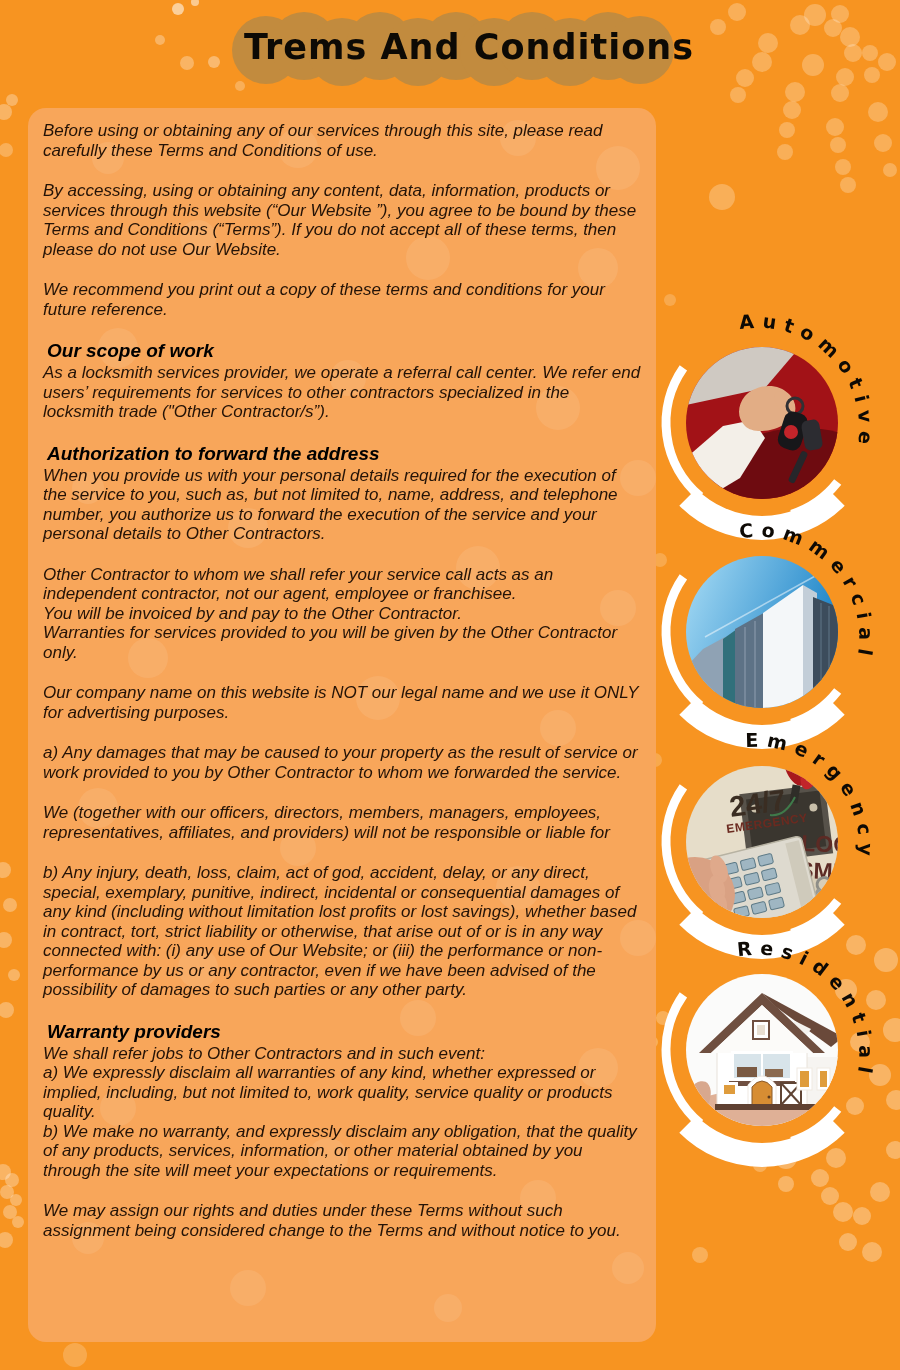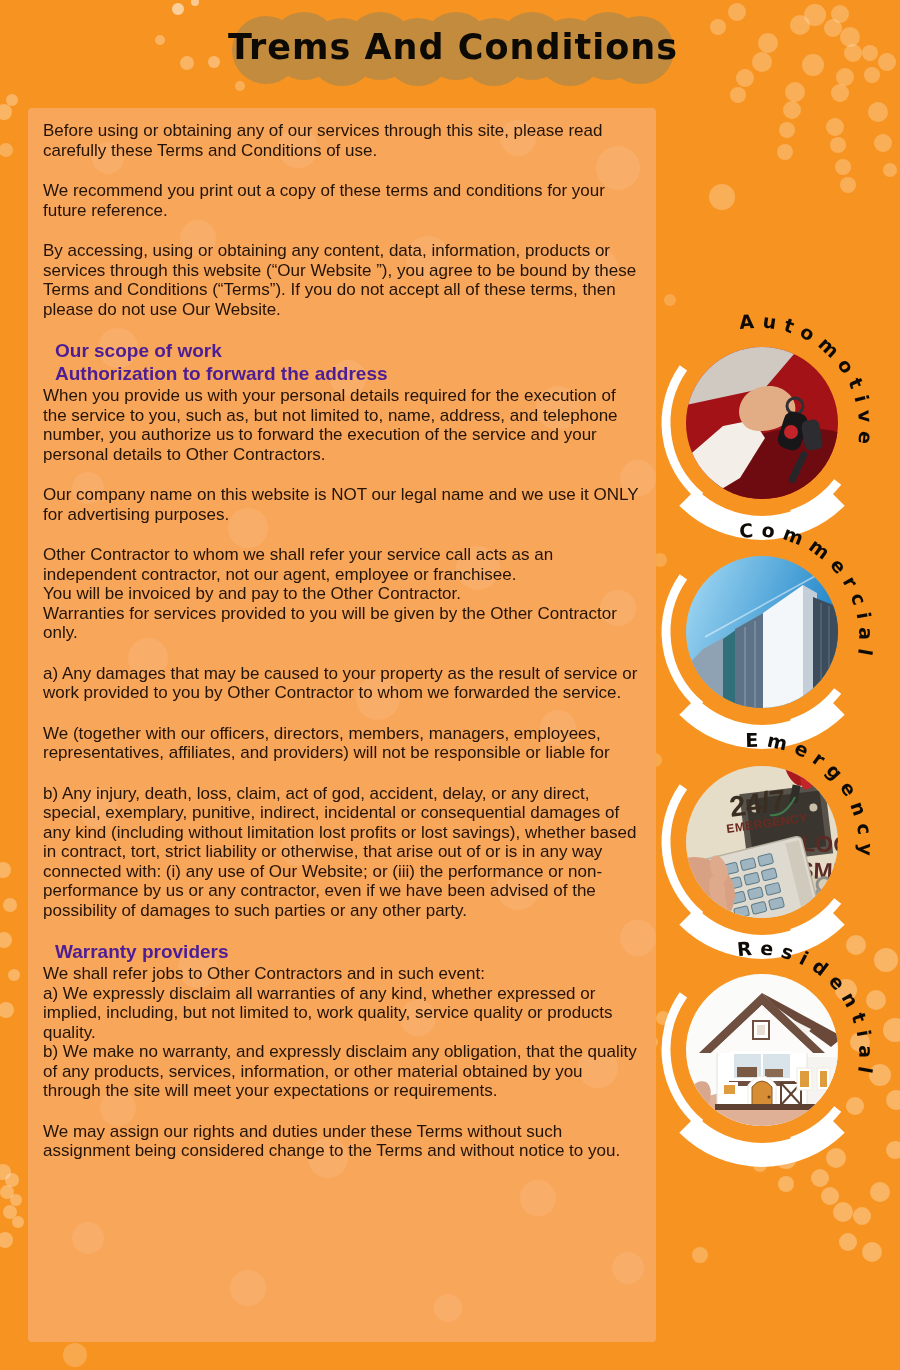--- a/index.html
+++ b/index.html
@@ -8,40 +8,40 @@
     background:#f79421;
     font-family:"Liberation Sans","DejaVu Sans",sans-serif;
   }
   svg{display:block;}
   .bubbles{position:absolute;left:0;top:0;z-index:0;pointer-events:none;}
 
   
   .title-wrap{position:absolute;left:226px;top:10px;width:454px;height:82px;z-index:3;}
   .title-cloud{position:absolute;left:0;top:0;}
   .title-text{
-    position:absolute;left:0;top:0;width:100%;height:74px;
+    position:absolute;left:16px;top:0;width:100%;height:74px;
     display:flex;align-items:center;justify-content:center;
     font-size:35px;font-weight:bold;color:#0d0a05;letter-spacing:1px;
     font-family:"DejaVu Sans","Liberation Sans",sans-serif;
   }
 
   
   .panel{
     position:absolute;left:28px;top:108px;width:628px;height:1234px;
-    background:#f8a65a;border-radius:4px;z-index:1;
+    background:#f8a65a;border-radius:18px;z-index:1;font-style:italic;
   }
   .panel-bubbles{position:absolute;left:0;top:0;pointer-events:none;}
   .panel-content{
     position:relative;z-index:2;padding:13px 14px 10px 15px;
     color:#241307;font-size:17px;line-height:19.5px;
   }
   .para{margin:0 0 21px 0;white-space:pre-line;}
   .para:last-child{margin-bottom:10px;}
   .sec-heading{
-    font-size:19px;font-weight:bold;color:#4c1d95;margin:0 0 2px 12px;line-height:21px;
+    font-size:19px;font-weight:bold;color:#000000;margin:0 0 2px 4px;line-height:21px;
   }
 
   
   .services{position:absolute;left:645px;top:0;width:255px;height:1370px;z-index:2;}
   .service{position:absolute;left:0;width:240px;height:250px;}
   .arc-label{
     font-family:"DejaVu Sans","Liberation Sans",sans-serif;
     font-size:19px;font-weight:bold;fill:#0e0a05;letter-spacing:7.5px;
   }
 </style>
@@ -181,29 +181,30 @@
       <circle cx="90" cy="1000" r="18" fill="#ffffff" opacity="0.09"></circle>
       <circle cx="300" cy="1050" r="20" fill="#ffffff" opacity="0.09"></circle>
       <circle cx="510" cy="1090" r="18" fill="#ffffff" opacity="0.09"></circle>
       <circle cx="600" cy="1160" r="16" fill="#ffffff" opacity="0.09"></circle>
       <circle cx="220" cy="1180" r="18" fill="#ffffff" opacity="0.09"></circle>
       <circle cx="60" cy="1130" r="16" fill="#ffffff" opacity="0.09"></circle>
       <circle cx="420" cy="1200" r="14" fill="#ffffff" opacity="0.09"></circle>
     </svg>
   <div class="panel-content">
       <p class="para">Before using or obtaining any of our services through this site, please read carefully these Terms and Conditions of use.</p>
+      <p class="para">By accessing, using or obtaining any content, data, information, products or services through this website (“Our Website ”), you agree to be bound by these Terms and Conditions (“Terms”). If you do not accept all of these terms, then please do not use Our Website.</p>
       <p class="para">We recommend you print out a copy of these terms and conditions for your future reference.</p>
-      <p class="para">By accessing, using or obtaining any content, data, information, products or services through this website (“Our Website ”), you agree to be bound by these Terms and Conditions (“Terms”). If you do not accept all of these terms, then please do not use Our Website.</p>
       <div class="sec-heading">Our scope of work</div>
+      <p class="para">As a locksmith services provider, we operate a referral call center. We refer end users’ requirements for services to other contractors specialized in the locksmith trade ("Other Contractor/s”).</p>
       <div class="sec-heading">Authorization to forward the address</div>
       <p class="para">When you provide us with your personal details required for the execution of the service to you, such as, but not limited to, name, address, and telephone number, you authorize us to forward the execution of the service and your personal details to Other Contractors.</p>
-      <p class="para">Our company name on this website is NOT our legal name and we use it ONLY for advertising purposes.</p>
       <p class="para">Other Contractor to whom we shall refer your service call acts as an independent contractor, not our agent, employee or franchisee.
 You will be invoiced by and pay to the Other Contractor.
 Warranties for services provided to you will be given by the Other Contractor only.</p>
+      <p class="para">Our company name on this website is NOT our legal name and we use it ONLY for advertising purposes.</p>
       <p class="para">a) Any damages that may be caused to your property as the result of service or work provided to you by Other Contractor to whom we forwarded the service.</p>
       <p class="para">We (together with our officers, directors, members, managers, employees, representatives, affiliates, and providers) will not be responsible or liable for</p>
       <p class="para">b) Any injury, death, loss, claim, act of god, accident, delay, or any direct, special, exemplary, punitive, indirect, incidental or consequential damages of any kind (including without limitation lost profits or lost savings), whether based in contract, tort, strict liability or otherwise, that arise out of or is in any way connected with: (i) any use of Our Website; or (iii) the performance or non-performance by us or any contractor, even if we have been advised of the possibility of damages to such parties or any other party.</p>
       <div class="sec-heading">Warranty providers</div>
       <p class="para">We shall refer jobs to Other Contractors and in such event:
 a) We expressly disclaim all warranties of any kind, whether expressed or implied, including, but not limited to, work quality, service quality or products quality.
 b) We make no warranty, and expressly disclaim any obligation, that the quality of any products, services, information, or other material obtained by you through the site will meet your expectations or requirements.</p>
       <p class="para">We may assign our rights and duties under these Terms without such assignment being considered change to the Terms and without notice to you.</p>
     </div>
 </div>

